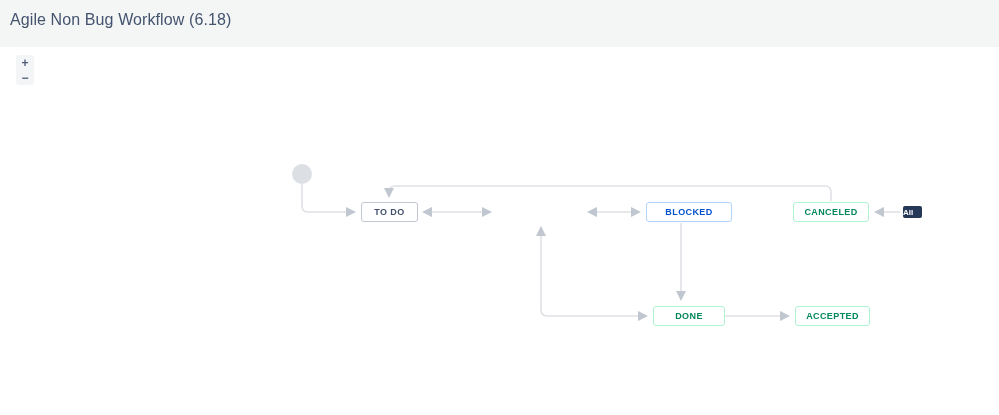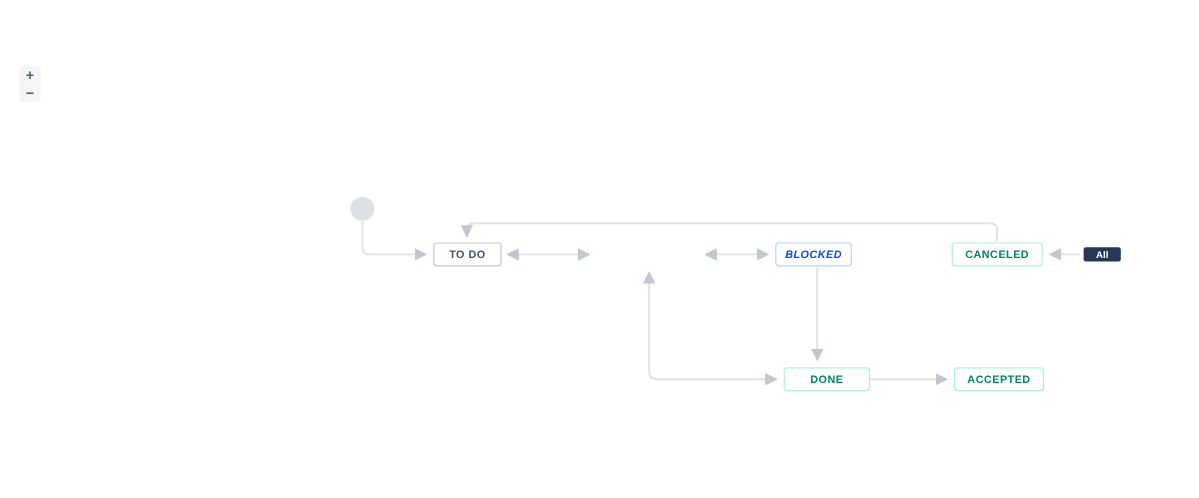--- a/index.html
+++ b/index.html
@@ -85,40 +85,43 @@
   .state.blue {
     border: 1px solid var(--blue-border, #B3D4FF);
     color: var(--blue-text, #0052CC);
   }
   .state.green {
     border: 1px solid var(--green-border, #ABF5D1);
     color: var(--green-text, #00875A);
   }
   .st-todo        { left: 361px; top: 155px; width: 57px; }
   .st-inprogress  { left: 497px; top: 155px; width: 86px; }
-  .st-blocked     { left: 646px; top: 155px; width: 64px; font-style: italic; }
+  .st-blocked     { left: 646px; top: 155px; width: 86px; }
   .st-canceled    { left: 793px; top: 155px; width: 76px; }
   .st-done        { left: 653px; top: 259px; width: 72px; }
   .st-accepted    { left: 795px; top: 259px; width: 75px; }
   .all-badge {
     left: 903px; top: 159px;
-    width: 31px; height: 12px;
+    width: 19px; height: 12px;
     background: var(--all-badge-bg, #253858);
     color: #ffffff;
     border-radius: 2px;
     font-size: 8px; font-weight: 700;
-    display: flex; align-items: center; justify-content: center;
+    display: flex; align-items: center; 
     cursor: pointer;
   }
 </style>
 </head>
 <body>
 
 <div class="page">
 
+  <div class="header">
+    <div class="title">Agile Non Bug Workflow (6.18)</div>
+  </div>
 
   <div class="zoom-ctrl">
     <button>
       <span>+</span>
     </button>
     <button>
       <span>−</span>
     </button>
   </div>
 

